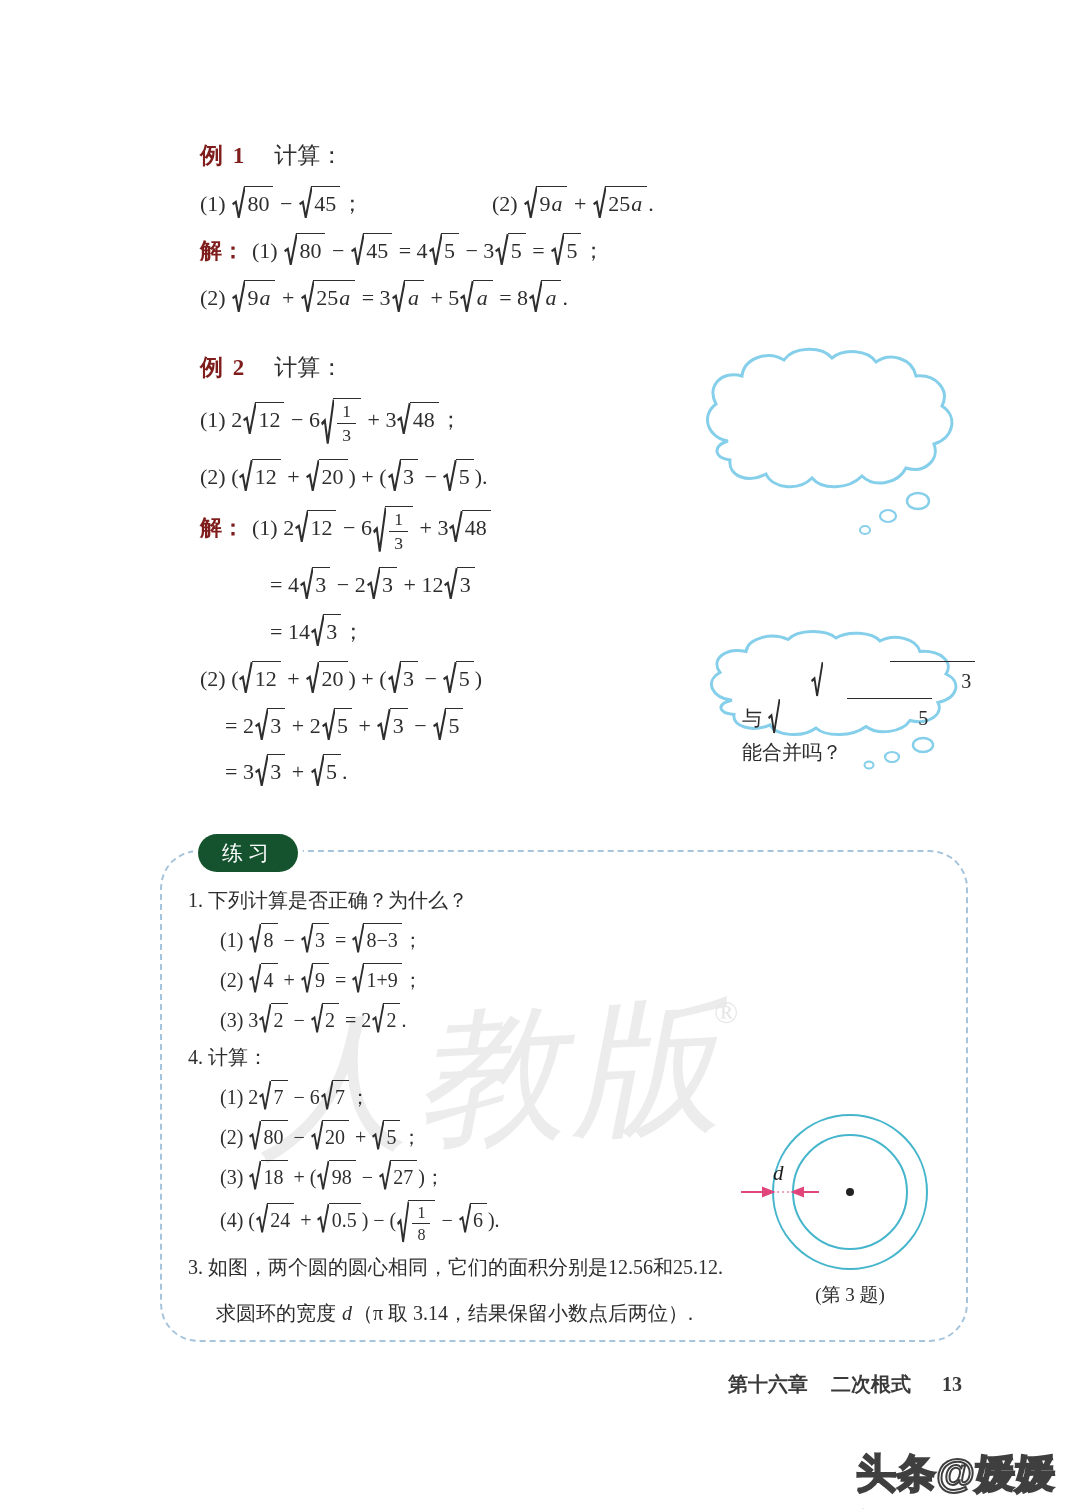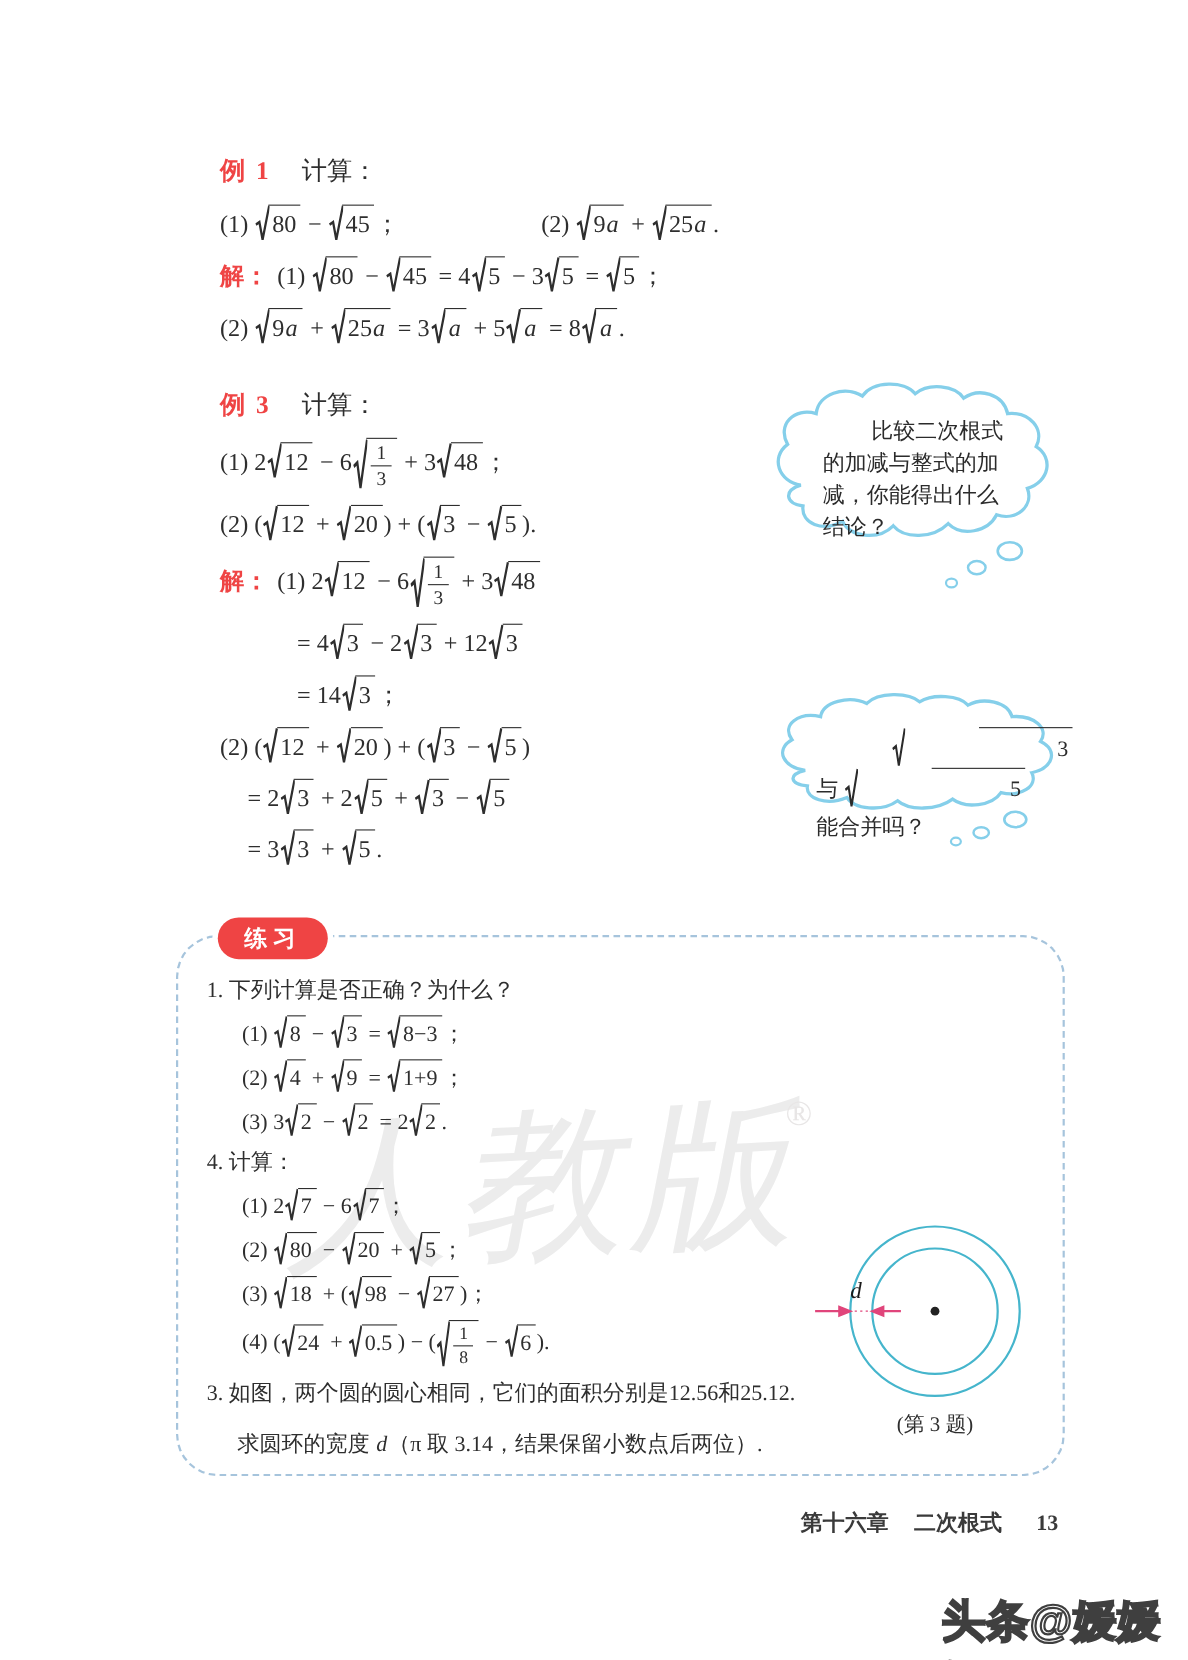--- a/index.html
+++ b/index.html
@@ -16,21 +16,21 @@
         font-size:0.8em;line-height:1.2;padding:0 1px;}
   .fnum{border-bottom:1.6px solid currentColor;padding:0 5px 1px;}
   .fden{padding-top:1px;}
   .mvar{font-style:italic;padding:0 1px;}
 
   
   .example{position:absolute;left:200px;width:560px;}
   .ex1{top:140px;}
   .ex2{top:352px;}
   .ex-head{font-size:23px;margin-bottom:15px;}
-  .teal{color:#ef4444;}
+  .teal{color:#7f1d1d;}
   .bold{font-weight:bold;}
   .ex-label{margin-right:28px;letter-spacing:2px;}
   .m-row{font-size:22px;line-height:1.4;margin-bottom:13px;}
   .cols{display:flex;}
   .col1{width:292px;}
   .sol-label{margin-right:8px;}
   .ind70{margin-left:70px;}
   .ind25{margin-left:25px;}
 
   
@@ -41,22 +41,22 @@
   .bubble-text{position:absolute;font-size:20px;color:#2b2b2b;line-height:1.45;}
   .t1{left:50px;top:32px;width:178px;text-indent:2.2em;}
   .t2{left:40px;top:32px;width:215px;text-indent:3.4em;line-height:1.7;}
 
   
   .center-wm{position:absolute;left:258px;top:978px;font-size:150px;font-style:italic;
              color:#ececec;letter-spacing:6px;transform:rotate(-3deg);z-index:0;}
   .center-wm-reg{position:absolute;left:714px;top:994px;font-size:32px;color:#e8e6e6;z-index:0;}
   .practice-box{position:absolute;left:160px;top:850px;width:804px;height:488px;
                 border:2px dashed #A6C4DC;border-radius:38px;z-index:1;}
-  .practice-badge{position:absolute;left:198px;top:834px;width:100px;height:38px;background:#ef4444;
-                  border-radius:19px;color:#fff;font-size:21px;font-weight:bold;letter-spacing:5px;
+  .practice-badge{position:absolute;left:198px;top:834px;width:100px;height:38px;background:#14532d;
+                  border-radius:19px;color:#fff;font-size:21px;font-weight:normal;letter-spacing:5px;
                   display:flex;align-items:center;justify-content:center;z-index:3;
                   box-shadow:0 0 0 5px #fff;}
   .practice-content{position:absolute;left:188px;top:886px;width:600px;font-size:20px;z-index:2;}
   .p-head{line-height:1.4;margin-bottom:9px;}
   .p-item{line-height:1.4;margin-bottom:9px;margin-left:32px;}
   .p-q3{line-height:1.4;margin-top:2px;max-width:585px;}
   .p-q3b{line-height:1.4;margin-left:28px;margin-top:18px;max-width:585px;}
 
   
   .ring-diagram{position:absolute;left:733px;top:1100px;width:222px;height:182px;z-index:2;}
@@ -118,21 +118,21 @@
             </svg><span class="vinc"><i class="mvar">a</i></span></span> + 5<span class="sqrt"><svg class="radsign" viewBox="0 0 11 24" preserveAspectRatio="none">
               <path d="M0.5 13 L3.2 11.3 L5.6 22.6 L10.6 0.8" fill="none" stroke="currentColor" stroke-width="1.7"></path>
             </svg><span class="vinc"><i class="mvar">a</i></span></span> = 8<span class="sqrt"><svg class="radsign" viewBox="0 0 11 24" preserveAspectRatio="none">
               <path d="M0.5 13 L3.2 11.3 L5.6 22.6 L10.6 0.8" fill="none" stroke="currentColor" stroke-width="1.7"></path>
             </svg><span class="vinc"><i class="mvar">a</i></span></span>.</span>
     </div>
   </section>
 
   <section class="example ex2">
     <div class="ex-head">
-      <span class="teal bold ex-label">例 3</span><span class="ex-title">计算：</span>
+      <span class="teal bold ex-label">例 2</span><span class="ex-title">计算：</span>
     </div>
     <div class="m-row">
       <span class="math">(1) 2<span class="sqrt"><svg class="radsign" viewBox="0 0 11 24" preserveAspectRatio="none">
               <path d="M0.5 13 L3.2 11.3 L5.6 22.6 L10.6 0.8" fill="none" stroke="currentColor" stroke-width="1.7"></path>
             </svg><span class="vinc">12</span></span> − 6<span class="sqrt tall"><svg class="radsign" viewBox="0 0 11 24" preserveAspectRatio="none">
               <path d="M0.5 13 L3.2 11.3 L5.6 22.6 L10.6 0.8" fill="none" stroke="currentColor" stroke-width="1.7"></path>
             </svg><span class="vinc"><span class="frac">
                 <span class="fnum">1</span>
                 <span class="fden">3</span>
               </span></span></span> + 3<span class="sqrt"><svg class="radsign" viewBox="0 0 11 24" preserveAspectRatio="none">
@@ -210,21 +210,20 @@
   <div class="bubble bubble1">
     <svg class="cloud" viewBox="0 0 272 198">
       <path d="M30,95 C10,92 2,70 18,58 C8,40 24,24 44,30 C46,12 70,4 86,14 C96,0 124,0 134,12
                C146,2 170,4 178,16 C192,6 214,12 218,30 C238,28 252,44 244,60 C260,70 256,92 236,98
                C242,114 226,128 208,122 C200,138 176,142 164,130 C150,144 124,144 114,132
                C100,146 74,142 68,128 C50,138 30,130 32,114 C16,112 14,100 30,95 Z" fill="#fff" stroke="currentColor" stroke-width="3"></path>
       <ellipse cx="220" cy="155" rx="11" ry="8" fill="#fff" stroke="currentColor" stroke-width="2.4"></ellipse>
       <ellipse cx="190" cy="170" rx="8" ry="6" fill="#fff" stroke="currentColor" stroke-width="2.2"></ellipse>
       <ellipse cx="167" cy="184" rx="5" ry="4" fill="#fff" stroke="currentColor" stroke-width="2"></ellipse>
     </svg>
-    <div class="bubble-text t1">比较二次根式的加减与整式的加减，你能得出什么结论？</div>
   </div>
 
   <div class="bubble bubble2">
     <svg class="cloud" viewBox="0 0 272 150">
       <g transform="scale(1,0.75)">
         <path d="M30,95 C10,92 2,70 18,58 C8,40 24,24 44,30 C46,12 70,4 86,14 C96,0 124,0 134,12
                  C146,2 170,4 178,16 C192,6 214,12 218,30 C238,28 252,44 244,60 C260,70 256,92 236,98
                  C242,114 226,128 208,122 C200,138 176,142 164,130 C150,144 124,144 114,132
                  C100,146 74,142 68,128 C50,138 30,130 32,114 C16,112 14,100 30,95 Z" fill="#fff" stroke="currentColor" stroke-width="3" vector-effect="non-scaling-stroke"></path>
       </g>

